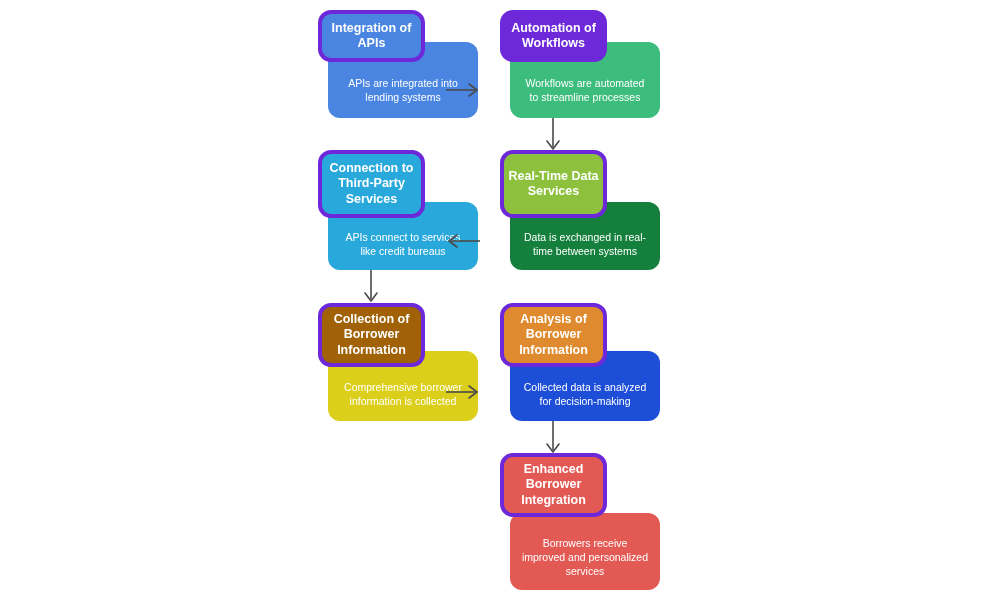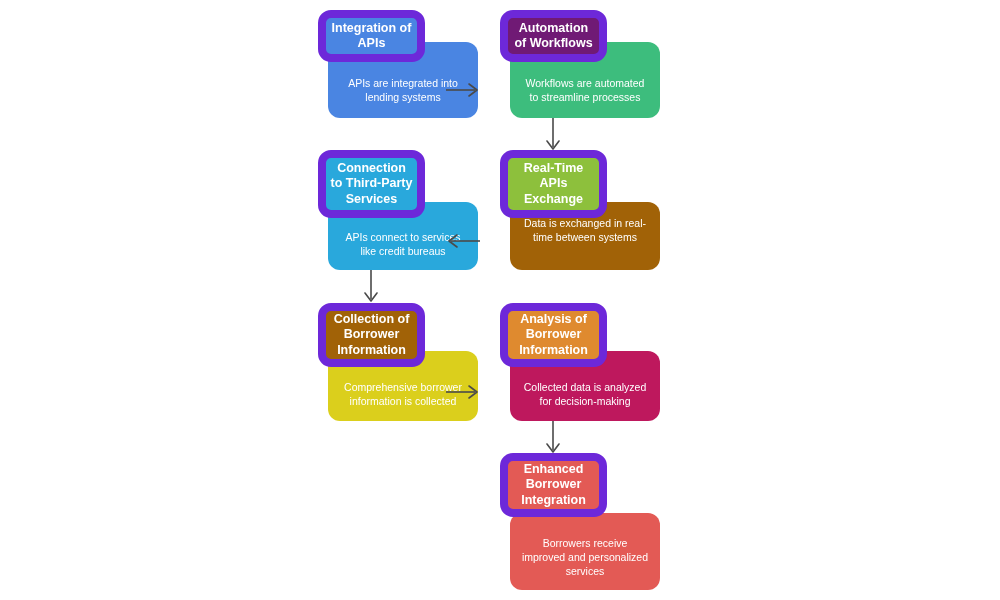--- a/index.html
+++ b/index.html
@@ -44,21 +44,21 @@
     width: 100%;
     box-sizing: border-box;
     font-weight: 400;
   }
   .node-title-card {
     position: absolute;
     left: 22px;
     top: 0;
     width: 107px;
     border-radius: 13px;
-    border: 8px solid #6d28d9;
+    border: 4px solid #6d28d9;
     box-sizing: border-box;
     display: flex;
     align-items: center;
     justify-content: center;
     z-index: 3;
   }
   .node-title {
     color: #ffffff;
     font-size: 12.5px;
     font-weight: bold;
@@ -88,54 +88,54 @@
     </div>
     <div class="node-title-card" style="background:#4a85e2; height:52px;">
       <div class="node-title">Integration of APIs</div>
     </div>
   </div>
 
   <div class="node" style="left:478px; top:10px; width:150px; height:108px;">
     <div class="node-body" style="background:#3dbd7d; height:76px;justify-content:center;">
       <div class="node-desc" style="padding-bottom:14px;">Workflows are automated to streamline processes</div>
     </div>
-    <div class="node-title-card" style="background:#701a75; height:52px;">
+    <div class="node-title-card" style="background:#6d28d9; height:52px;">
       <div class="node-title">Automation of Workflows</div>
     </div>
   </div>
 
   <div class="node" style="left:296px; top:150px; width:150px; height:120px;">
     <div class="node-body" style="background:#29a8dc; top:52px; height:68px;">
       <div class="node-desc" style="padding-bottom:12px;">APIs connect to services like credit bureaus</div>
     </div>
     <div class="node-title-card" style="background:#29a8dc; height:68px;">
       <div class="node-title">Connection to Third-Party Services</div>
     </div>
   </div>
 
   <div class="node" style="left:478px; top:150px; width:150px; height:120px;">
-    <div class="node-body" style="background:#a16207; top:52px; height:68px;align-items:center;">
+    <div class="node-body" style="background:#15803d; top:52px; height:68px;">
       <div class="node-desc" style="padding-bottom:12px;">Data is exchanged in real-time between systems</div>
     </div>
     <div class="node-title-card" style="background:#8dc03c; height:68px;">
-      <div class="node-title">Real-Time APIs Exchange</div>
+      <div class="node-title">Real-Time Data Services</div>
     </div>
   </div>
 
   <div class="node" style="left:296px; top:303px; width:150px; height:118px;">
     <div class="node-body" style="background:#dbcf1c; top:48px; height:70px;">
       <div class="node-desc" style="padding-bottom:13px;">Comprehensive borrower information is collected</div>
     </div>
     <div class="node-title-card" style="background:#a16207; height:64px;">
       <div class="node-title">Collection of Borrower Information</div>
     </div>
   </div>
 
   <div class="node" style="left:478px; top:303px; width:150px; height:118px;">
-    <div class="node-body" style="background:#be185d; top:48px; height:70px;">
+    <div class="node-body" style="background:#1d4ed8; top:48px; height:70px;">
       <div class="node-desc" style="padding-bottom:13px;">Collected data is analyzed for decision-making</div>
     </div>
     <div class="node-title-card" style="background:#df8a2f; height:64px;">
       <div class="node-title">Analysis of Borrower Information</div>
     </div>
   </div>
 
   <div class="node" style="left:478px; top:453px; width:150px; height:137px;">
     <div class="node-body" style="background:#e35a55; top:60px; height:77px;">
       <div class="node-desc" style="padding-bottom:12px;">Borrowers receive improved and personalized services</div>

